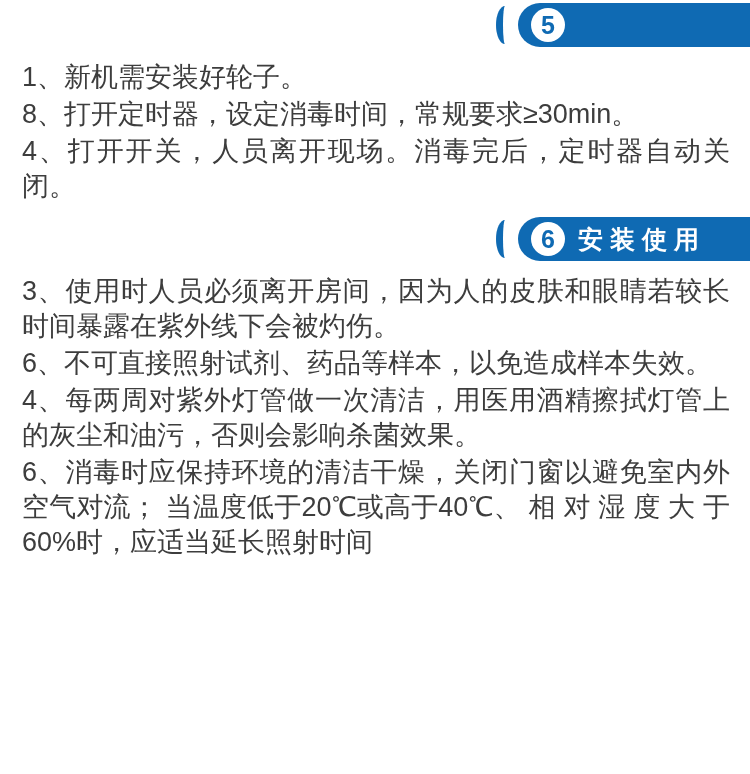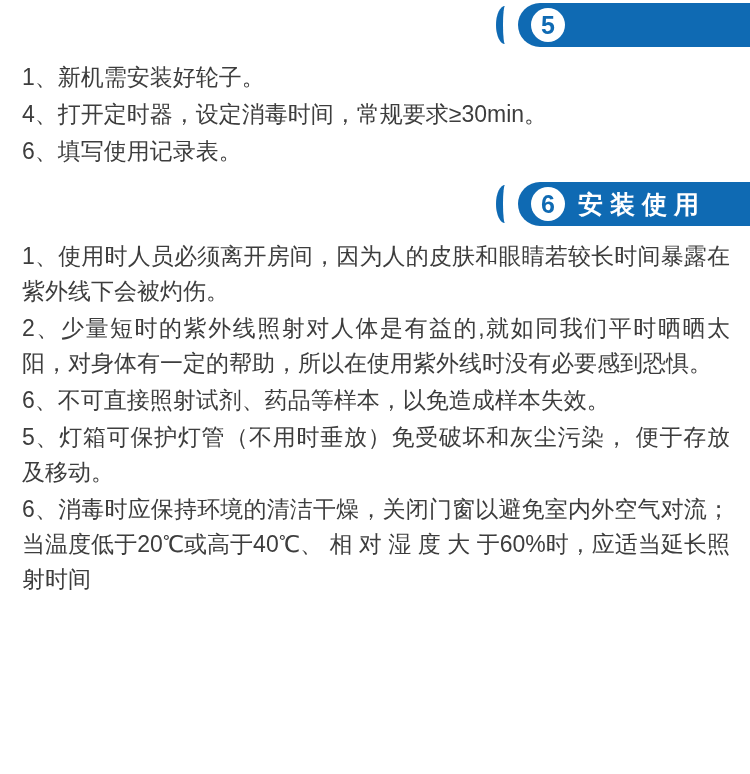--- a/index.html
+++ b/index.html
@@ -35,55 +35,54 @@
     font-weight: bold; font-size: 25px;
     display: flex; align-items: center; justify-content: center;
     flex: 0 0 auto;
   }
   .banner-title {
     color: #ffffff; font-weight: bold; font-size: 25px;
     letter-spacing: 7px; margin-left: 13px; white-space: nowrap;
   }
   .content {
     padding: 11px 20px 0 22px;
-    font-size: 23px; line-height: 35px;
+    font-size: 27px; line-height: 35px;
     color: var(--text);
     text-align: justify;
   }
   .content p { margin: 2px 0; }
 </style>
 </head>
 <body style="background: rgb(255, 255, 255);">
 
 <div>
 
   <section>
     <div class="banner-row">
       <span class="crescent"></span>
       <div class="banner">
         <span class="badge-circle">5</span>
       </div>
     </div>
     <div class="content">
       <p>1、新机需安装好轮子。</p>
-      <p>4、打开定时器，设定消毒时间，常规要求≥30min。</p>
-      <p>6、填写使用记录表。</p>
+      <p>8、打开定时器，设定消毒时间，常规要求≥30min。</p>
+      <p>4、打开开关，人员离开现场。消毒完后，定时器自动关闭。</p>
     </div>
   </section>
 
   <section>
     <div class="banner-row second">
       <span class="crescent"></span>
       <div class="banner">
         <span class="badge-circle">6</span>
         <span class="banner-title">安装使用</span>
       </div>
     </div>
     <div class="content">
-      <p>1、使用时人员必须离开房间，因为人的皮肤和眼睛若较长时间暴露在紫外线下会被灼伤。</p>
-      <p>2、少量短时的紫外线照射对人体是有益的,就如同我们平时晒晒太阳，对身体有一定的帮助，所以在使用紫外线时没有必要感到恐惧。</p>
+      <p>3、使用时人员必须离开房间，因为人的皮肤和眼睛若较长时间暴露在紫外线下会被灼伤。</p>
       <p>6、不可直接照射试剂、药品等样本，以免造成样本失效。</p>
-      <p>5、灯箱可保护灯管（不用时垂放）免受破坏和灰尘污染， 便于存放及移动。</p>
+      <p>4、每两周对紫外灯管做一次清洁，用医用酒精擦拭灯管上的灰尘和油污，否则会影响杀菌效果。</p>
       <p>6、消毒时应保持环境的清洁干燥，关闭门窗以避免室内外空气对流； 当温度低于20℃或高于40℃、 相 对 湿 度 大 于60%时，应适当延长照射时间</p>
     </div>
   </section>
 
 </div>
 
 </body></html>

